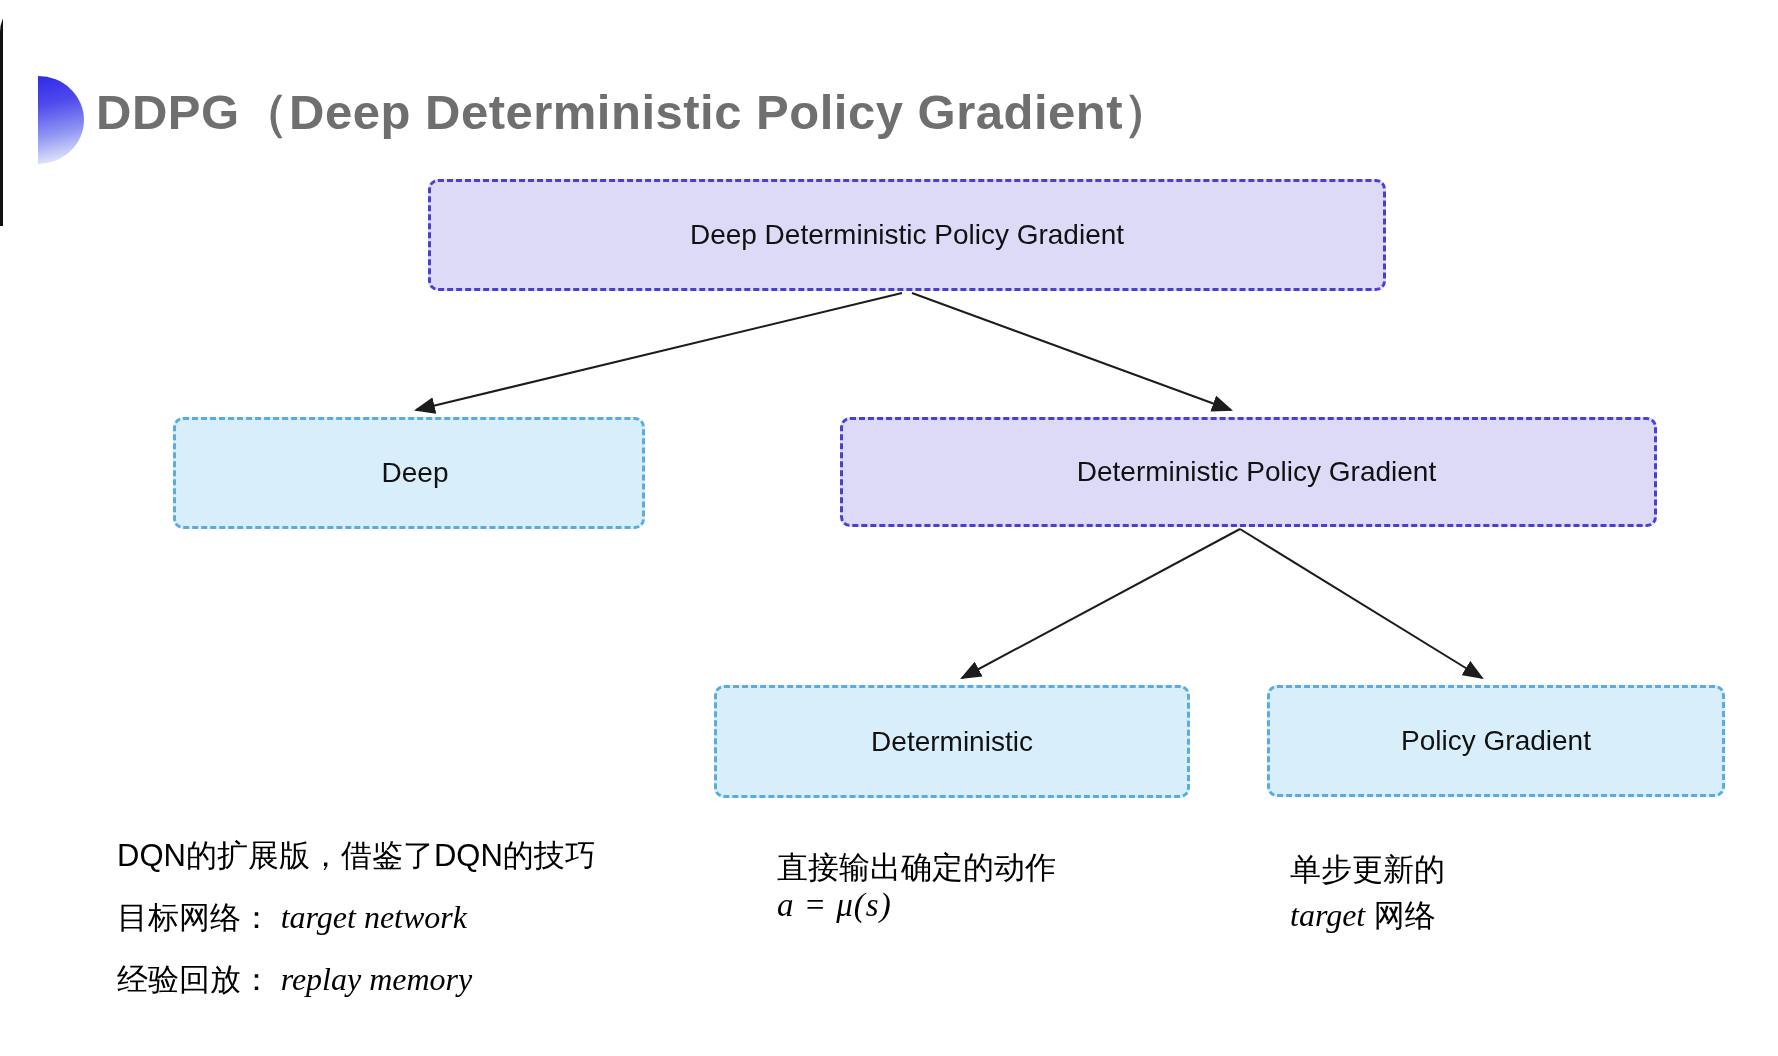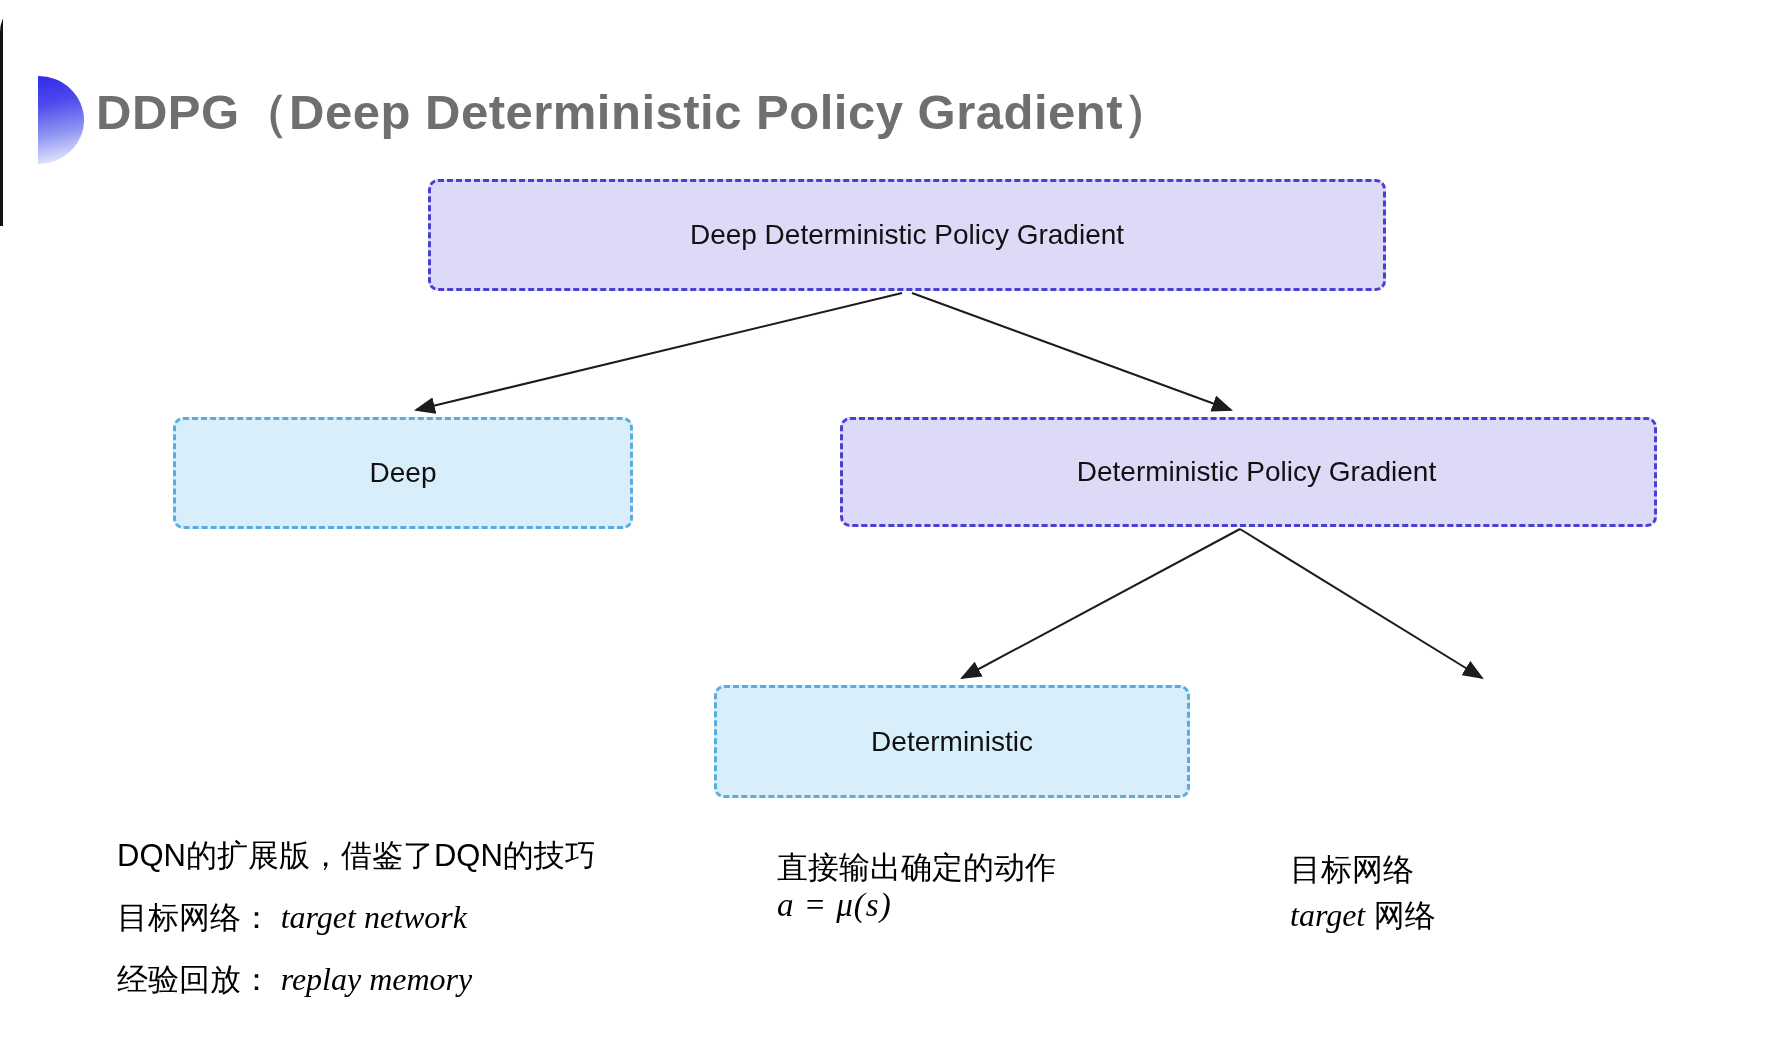--- a/index.html
+++ b/index.html
@@ -29,21 +29,21 @@
   }
   
   .node{
     position:absolute;display:flex;align-items:center;justify-content:center;
     border-radius:10px;font-size:28px;font-weight:500;color:#111;
     text-align:center;white-space:nowrap;
   }
   .node.purple{background:#dddaf7;border:3px dashed #4a3fd0;}
   .node.cyan{background:#d8effb;border:3px dashed #5aacdf;}
   #node-root{left:428px;top:179px;width:952px;height:106px;}
-  #node-deep{left:173px;top:417px;width:454px;height:106px;}
+  #node-deep{left:173px;top:417px;width:454px;height:106px;padding-left:12px;}
   #node-dpg{left:840px;top:417px;width:795px;height:104px;padding-left:16px;}
   #node-deterministic{left:714px;top:685px;width:470px;height:107px;}
   #node-policy-gradient{left:1267px;top:685px;width:452px;height:106px;}
   
   svg.arrows{position:absolute;left:0;top:0;width:1778px;height:1056px;pointer-events:none;}
   
   .note{
     position:absolute;display:flex;flex-direction:column;
     font-size:31px;color:#000000;white-space:nowrap;
   }
@@ -91,38 +91,41 @@
   </div>
 
   <div class="node purple" id="node-dpg">
     <span>Deterministic Policy Gradient</span>
   </div>
 
   <div class="node cyan" id="node-deterministic">
     <span>Deterministic</span>
   </div>
 
+  <div class="node cyan" id="node-policy-gradient">
+    <span>Policy Gradient</span>
+  </div>
 
   <div class="note" id="note-deep">
     <div class="nline">DQN的扩展版，借鉴了DQN的技巧</div>
     <div class="nline">
       <span>目标网络：</span>
       <span class="term">target network</span>
     </div>
     <div class="nline">
       <span>经验回放：</span>
       <span class="term">replay memory</span>
     </div>
   </div>
 
   <div class="note" id="note-deterministic">
     <div class="nline">直接输出确定的动作</div>
     <div class="nline formula">a = μ(s)</div>
   </div>
 
   <div class="note" id="note-policy-gradient">
-    <div class="nline">目标网络</div>
+    <div class="nline">单步更新的</div>
     <div class="nline">
       <span class="term">target</span><span> 网络</span>
     </div>
   </div>
 
 </div>
 
 </body></html>

